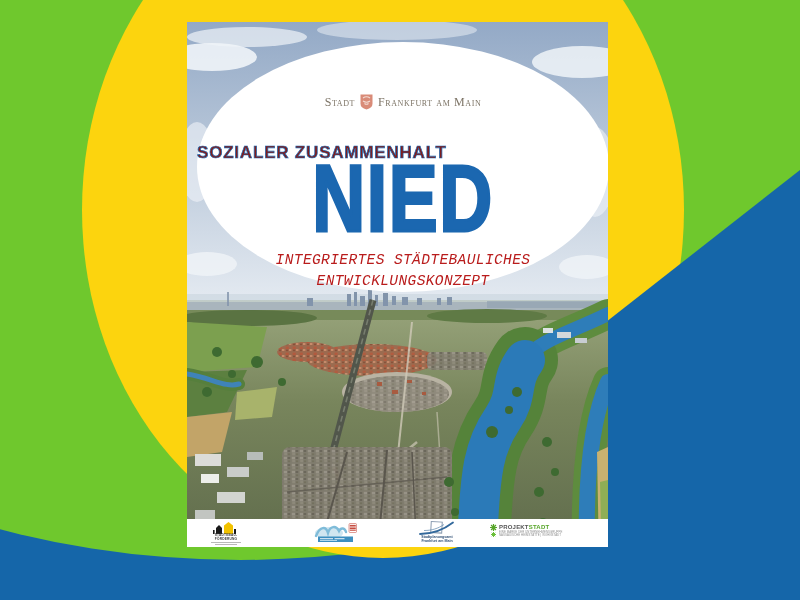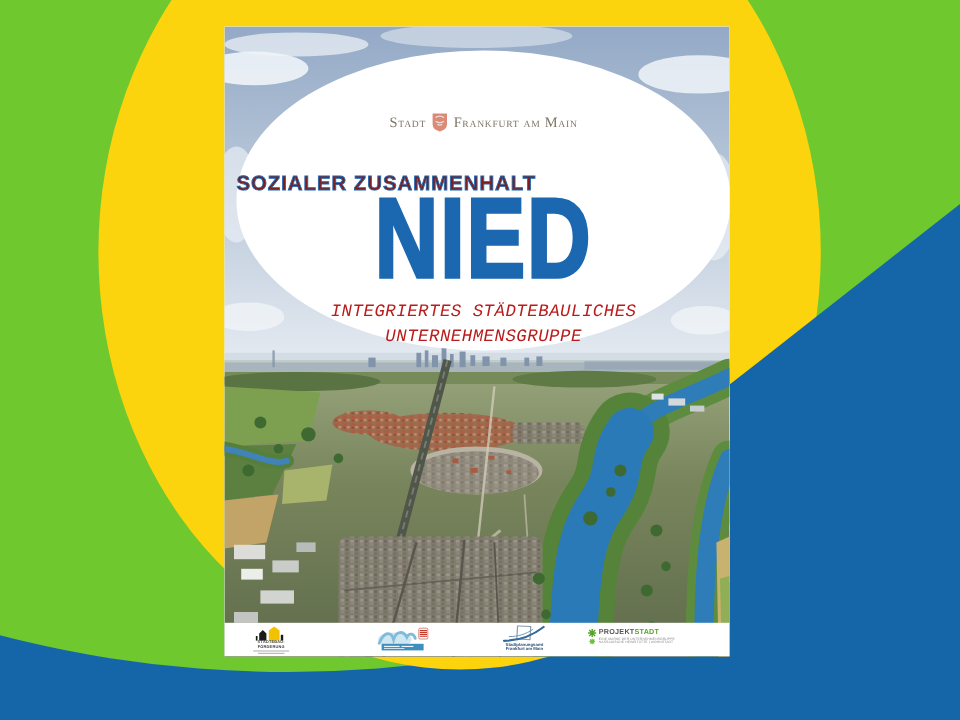--- a/index.html
+++ b/index.html
@@ -222,21 +222,21 @@
         <svg width="13" height="16" viewBox="0 0 13 16">
           <path d="M0.5,0.5 h12 v9 q0,4.5 -6,6 q-6,-1.5 -6,-6 Z" fill="#d98b78"></path>
           <path d="M3,4 q3.5,-2.5 7,0 M3,7 q3.5,2.5 7,0 M4.5,9.5 q2,1.5 4,0" stroke="#f3ddd5" stroke-width="1.1" fill="none"></path>
         </svg>
         <span>Frankfurt am Main</span>
       </div>
       <div class="kicker">SOZIALER ZUSAMMENHALT</div>
       <div class="title">NIED</div>
       <div class="sub">
         <span>INTEGRIERTES STÄDTEBAULICHES</span><br>
-        <span>UNTERNEHMENSGRUPPE</span>
+        <span>ENTWICKLUNGSKONZEPT</span>
       </div>
     </div>
 
     <div class="footer">
 
       <div class="flogo l1">
         <svg width="26" height="13" viewBox="0 0 26 13">
           <rect x="0" y="9" width="1.6" height="4" fill="#1a1a1a"></rect>
           <polygon points="3,13 3,7 6,4 9,7 9,13" fill="#1a1a1a"></polygon>
           <polygon points="11,13 11,4.5 15.5,1 20,4.5 20,13" fill="#f2c200"></polygon>

